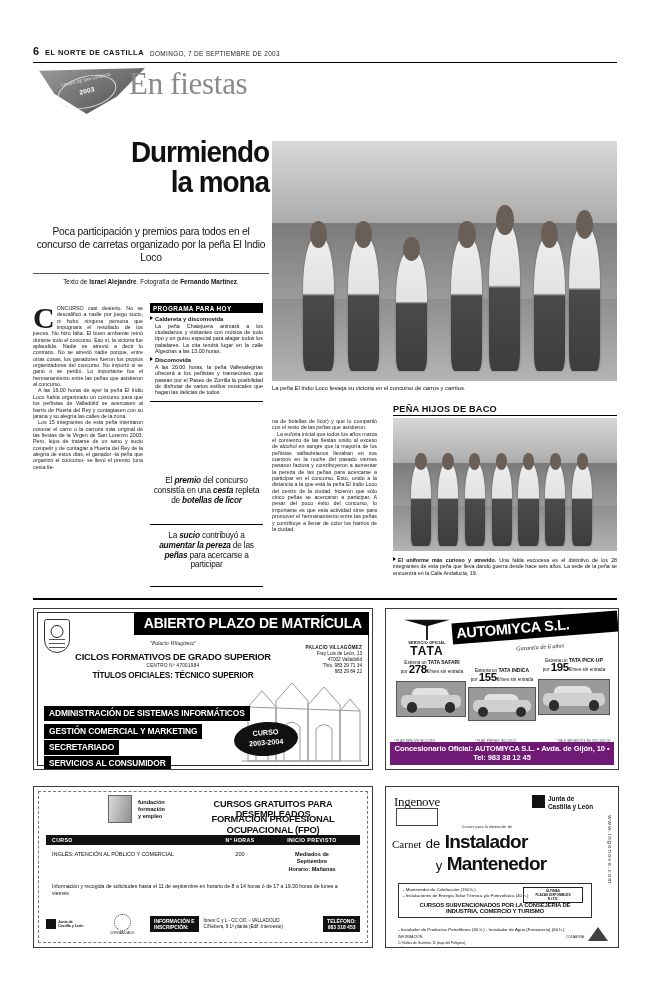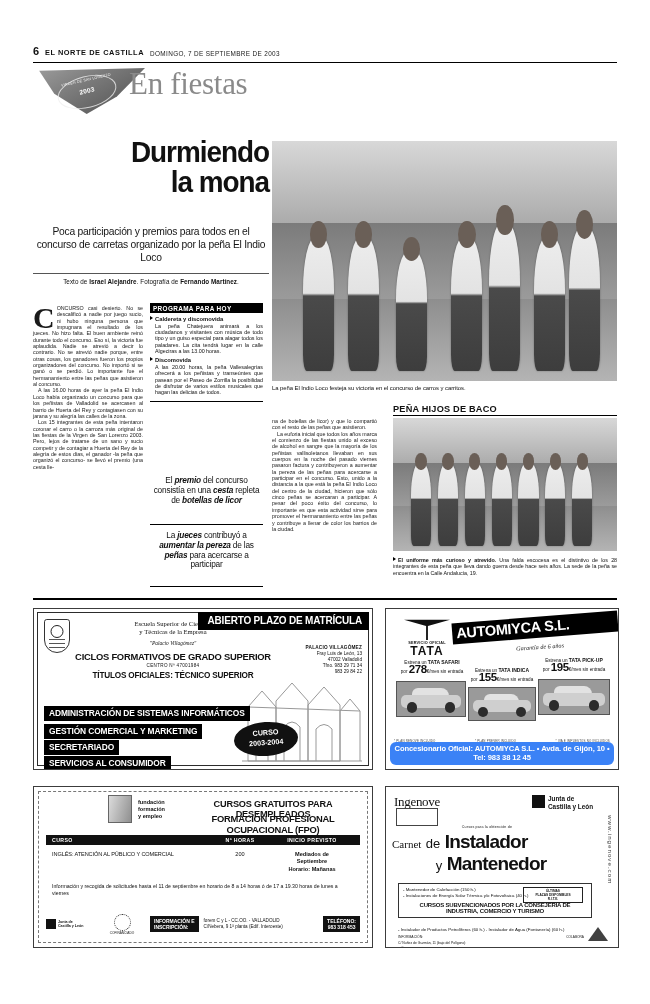--- a/index.html
+++ b/index.html
@@ -115,21 +115,21 @@
   .ad1 .shield .l{position:absolute;left:4px;right:4px;height:1px;background:#555;}
   .ad1 .esc{position:absolute;left:46px;top:11px;width:186px;text-align:center;
      font-family:"Liberation Serif",serif;font-size:6.6px;line-height:8.4px;}
   .ad1 .palacio{font-style:italic;font-size:5.4px;display:block;margin-top:2px;}
   .ad1 .ciclos{position:absolute;left:36px;top:42px;width:206px;text-align:center;
      font-weight:bold;font-size:9.4px;letter-spacing:-.25px;}
   .ad1 .centro{position:absolute;left:36px;top:54px;width:206px;text-align:center;font-size:4.6px;letter-spacing:.3px;}
   .ad1 .titulos{position:absolute;left:36px;top:62px;width:206px;text-align:center;
      font-weight:bold;font-size:8.2px;letter-spacing:-.2px;}
   .ad1 .banner{position:absolute;right:3px;top:3px;background:#000;color:#fff;
-     font-weight:bold;font-size:10px;letter-spacing:-.2px;padding:3px 7px 4px 10px;}
+     font-weight:bold;font-size:14px;letter-spacing:-.2px;padding:3px 7px 4px 10px;}
   .ad1 .addr{position:absolute;right:10px;top:36px;width:104px;text-align:right;
      font-size:4.7px;line-height:6px;}
   .ad1 .addr b{font-weight:bold;letter-spacing:.2px;}
   .ad1 .bar{position:absolute;left:10px;background:#000;color:#fff;font-weight:bold;
      font-size:8.4px;letter-spacing:-.1px;padding:2px 5px 2.6px;white-space:nowrap;}
   .ad1 .curso{position:absolute;left:200px;top:113px;width:64px;height:34px;border-radius:50%;
      background:#111;color:#fff;text-align:center;font-weight:bold;font-size:7.2px;line-height:10px;
      padding-top:6px;box-sizing:border-box;transform:rotate(-4deg);}
   .ad1 .ruin{position:absolute;right:10px;top:52px;width:120px;height:104px;opacity:.55;}
 
@@ -150,22 +150,22 @@
   .ad2 .offer .l1 b{font-weight:bold;font-size:5px;}
   .ad2 .price{font-weight:bold;font-size:11.5px;letter-spacing:-.4px;}
   .ad2 .car{position:absolute;background:#9a9a9a;border:.6px solid #555;overflow:hidden;}
   .ad2 .car .body{position:absolute;left:6%;right:6%;top:38%;height:38%;background:#cfcfcf;border-radius:5px;}
   .ad2 .car .top{position:absolute;left:22%;right:24%;top:18%;height:26%;background:#e2e2e2;border-radius:6px 8px 0 0;}
   .ad2 .car .w1,.ad2 .car .w2{position:absolute;bottom:10%;width:15%;padding-bottom:15%;
      background:#2c2c2c;border-radius:50%;}
   .ad2 .car .w1{left:14%;} .ad2 .car .w2{right:14%;}
   .ad2 .legal{position:absolute;left:8px;right:8px;top:130px;font-size:2.9px;
      letter-spacing:.2px;color:#444;display:flex;justify-content:space-between;}
-  .ad2 .footbar{position:absolute;left:4px;right:4px;bottom:4px;background:#3b82f6;color:#fff;
-     text-align:center;font-weight:bold;font-size:7.6px;letter-spacing:-.1px;padding:2.4px 0 2.8px;border-radius:6px;}
+  .ad2 .footbar{position:absolute;left:4px;right:4px;bottom:4px;background:#701a75;color:#fff;
+     text-align:center;font-weight:bold;font-size:7.6px;letter-spacing:-.1px;padding:2.4px 0 2.8px;}
 
   
   .ad3{left:33px;top:786px;width:338px;height:160px;}
   .ad3 .fr{position:absolute;inset:4px;border:1px dashed #777;}
   .ad3 .logo{position:absolute;left:12px;top:12px;width:96px;}
   .ad3 .forem{font-family:"Liberation Serif",serif;font-style:italic;font-weight:bold;
      font-size:16px;letter-spacing:-.6px;line-height:16px;}
   .ad3 .sub1{font-size:4.3px;letter-spacing:.3px;}
   .ad3 .chip{display:inline-block;background:#111;color:#fff;font-size:3.6px;
      padding:.5px 3px;margin-top:1px;letter-spacing:.4px;}
@@ -268,21 +268,21 @@
         <span class="tx">A las 20.00 horas, la peña Vallesalegrías ofrecerá a los peñistas y transeúntes que pasean por el Paseo de Zorrilla la posibilidad de disfrutar de varios estilos musicales que hagan las delicias de todos.</span>
       </div>
     </div>
   </div>
 
   <div class="pq pq1">
     <span>El </span><b>premio</b><span> del concurso consistía en una </span><b>cesta</b><span> repleta de </span><b>botellas de licor</b>
   </div>
   <div class="pq-rule" style="top:524px"></div>
   <div class="pq pq2">
-    <span>La </span><b>jueces</b><span> contribuyó a </span><b>aumentar la pereza</b><span> de las </span><b>peñas</b><span> para acercarse a participar</span>
+    <span>La </span><b>sucio</b><span> contribuyó a </span><b>aumentar la pereza</b><span> de las </span><b>peñas</b><span> para acercarse a participar</span>
   </div>
   <div class="pq-rule" style="top:586px"></div>
 
   <div class="col colB"></div>
 
   <div class="photo photo-main">
     <div class="sky"></div>
       <div class="band"></div>
       <div class="ground"></div>
     <div class="fig" style="left:9%">

